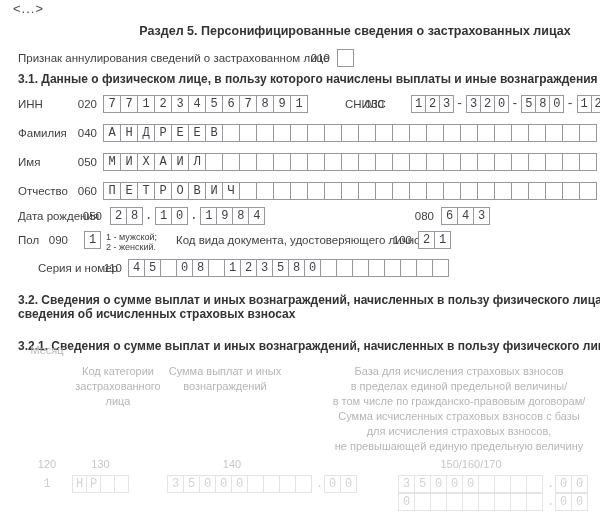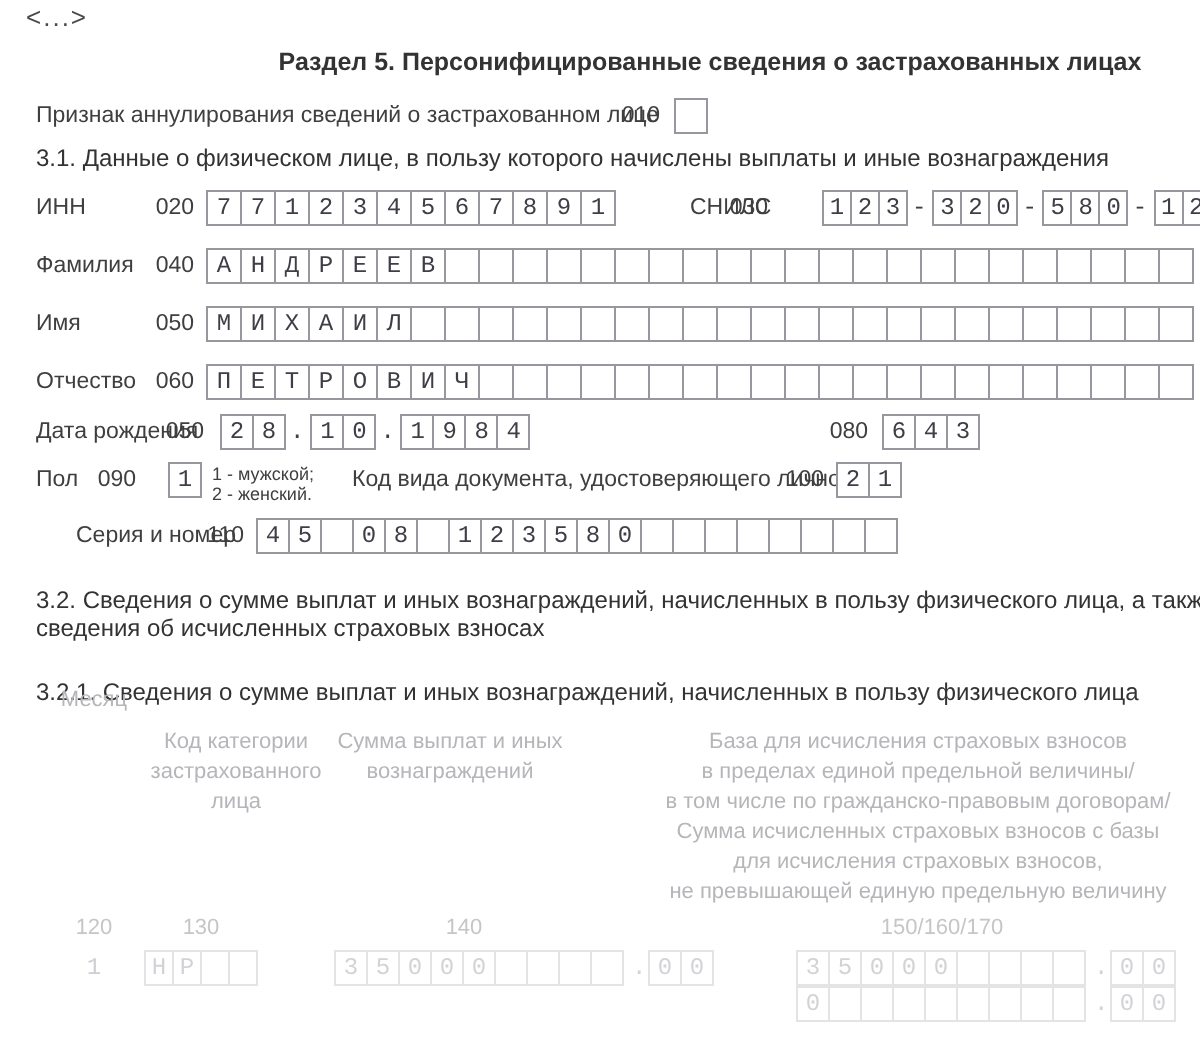--- a/index.html
+++ b/index.html
@@ -1,20 +1,20 @@
 <!DOCTYPE html>
 <html><head>
 <meta charset="utf-8">
 <style>
   html,body{margin:0;padding:0;background:#fff;}
   .page{position:relative;width:600px;height:525px;background:#ffffff;overflow:hidden;
         font-family:"Liberation Sans",sans-serif;color:#3f3f3f;}
   .nav-marker{position:absolute;left:13px;top:1px;font-size:13px;color:#4a4a4a;letter-spacing:1px;cursor:pointer;}
   .title{position:absolute;top:24px;left:110px;width:490px;text-align:center;font-weight:700;font-size:12.5px;color:#333;}
-  .h{position:absolute;left:18px;font-weight:400;font-size:12px;color:#333;white-space:nowrap;}
+  .h{position:absolute;left:18px;font-weight:700;font-size:12px;color:#333;white-space:nowrap;}
   .frow{position:absolute;left:0;width:600px;height:19px;}
   .lbl{position:absolute;top:3px;font-size:11.5px;white-space:nowrap;color:#3f3f3f;}
   .code{position:absolute;top:3px;font-size:11.5px;text-align:right;color:#3f3f3f;}
   .cells{position:absolute;top:0;font-size:0;white-space:nowrap;}
   .cell{display:inline-block;box-sizing:border-box;width:16px;height:18px;border:1px solid #97979d;
         margin-right:-1px;text-align:center;font-family:"Liberation Mono","DejaVu Sans Mono",monospace;
         font-size:12px;line-height:16px;color:#3e3e46;background:#fff;vertical-align:top;}
   .sep{display:inline-block;font-family:"Liberation Mono",monospace;font-size:12px;line-height:18px;
        color:#3e3e46;padding:0 3px;vertical-align:top;}
   .cw15 .cell{width:15px;}

